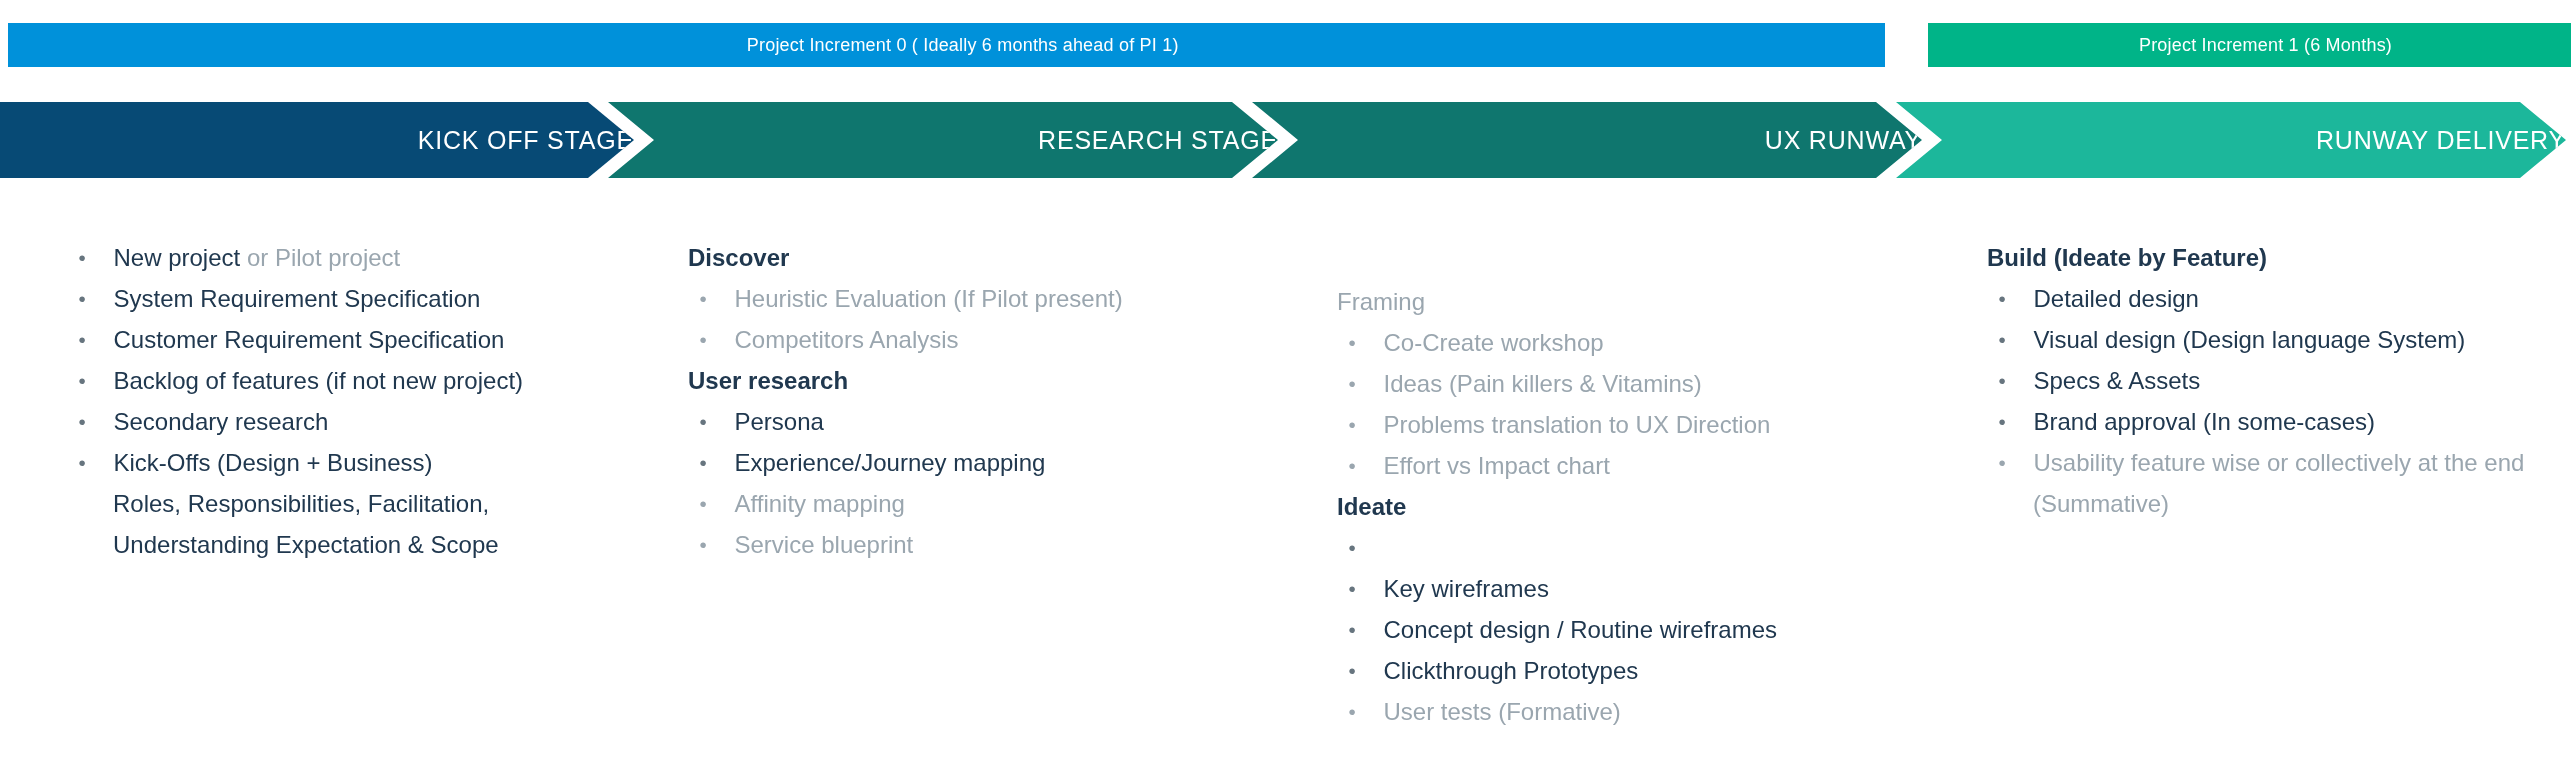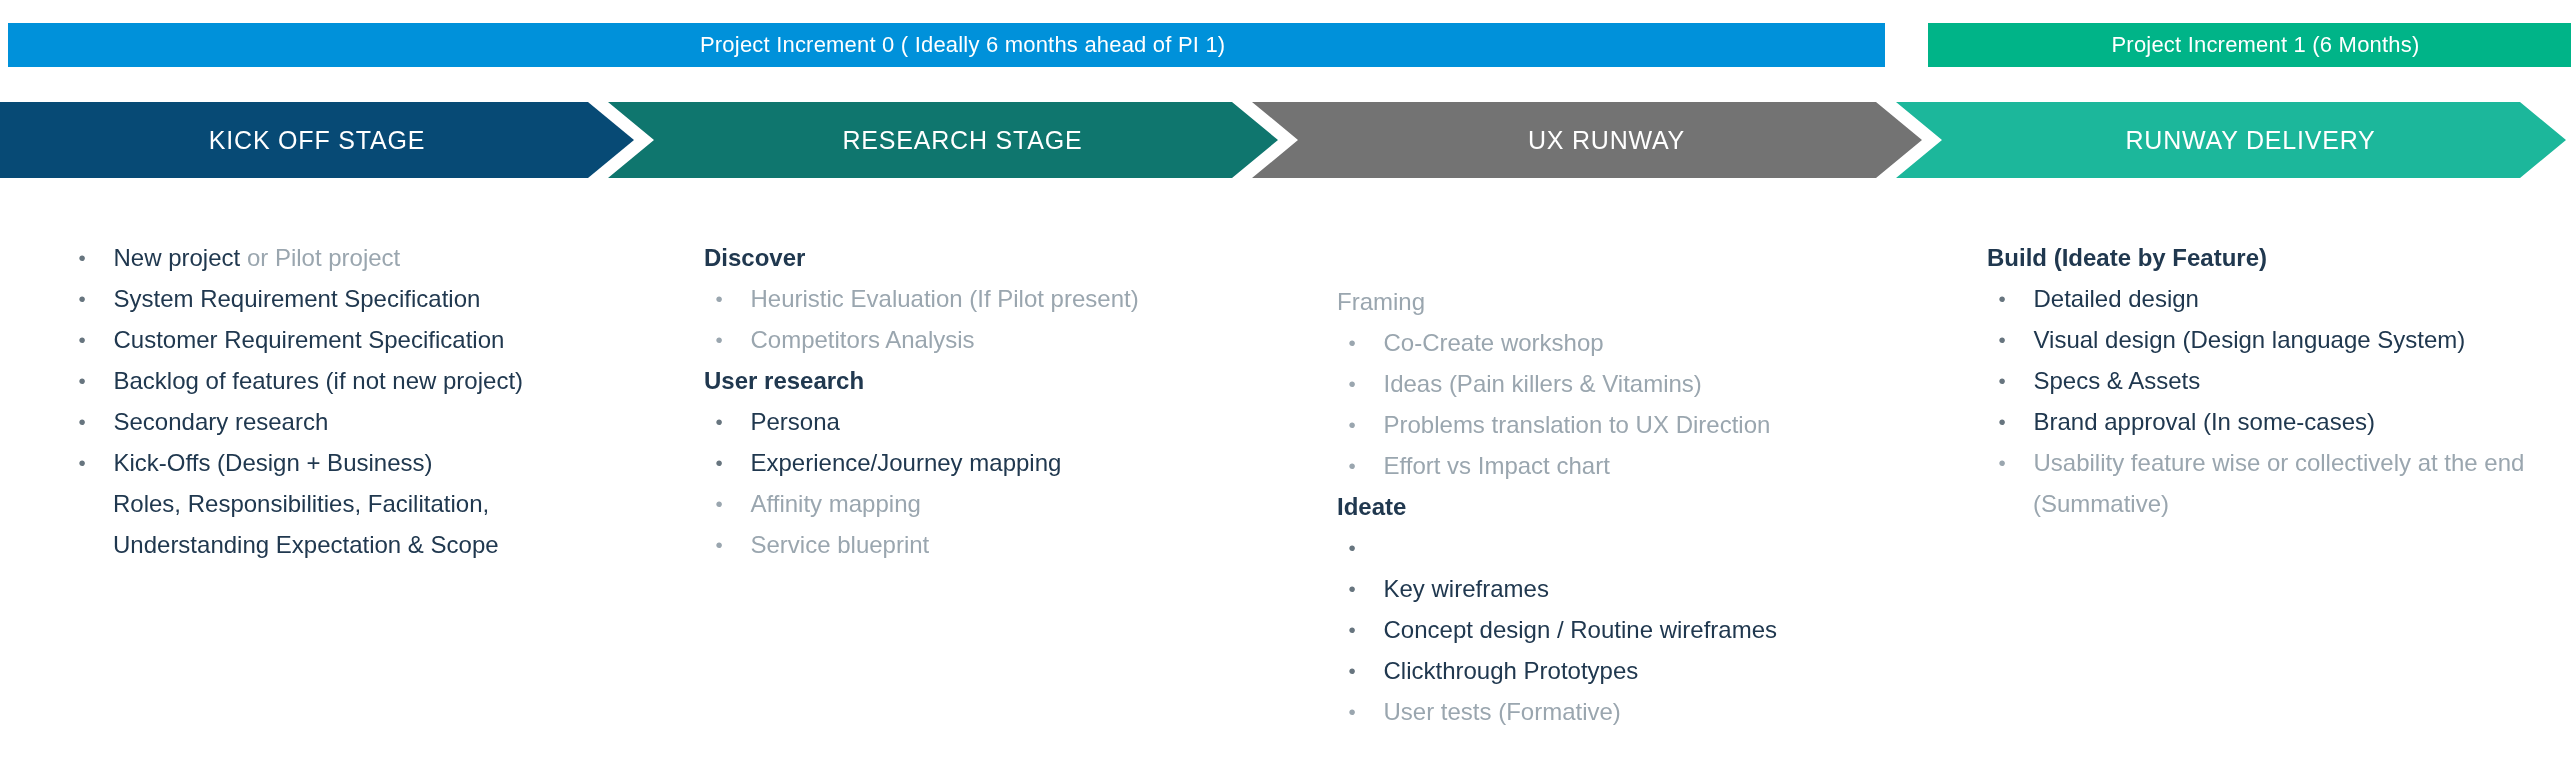--- a/index.html
+++ b/index.html
@@ -15,32 +15,32 @@
     --text: #20384F;
     --muted: #9AA6AF;
   }
 
   
   .pi-bar {
     position: absolute;
     top: 23px; height: 44px;
     display: flex; align-items: center; justify-content: center;
     color: #ffffff;
-    font-size: 22px;
+    font-size: 18px;
     letter-spacing: 0.2px;
     padding-left: 32px;
   }
   #pi0 { left: 8.2px;  width: 1877px; }
   #pi1 { left: 1928px; width: 643px; align-items: center; }
 
   
   .arrow {
     position: absolute;
     top: 102px; height: 76px;
-    display: flex; align-items: center; justify-content: center;
+    display: flex; align-items: center; justify-content: flex-end;
     color: #ffffff;
     font-size: 25px;
     letter-spacing: 0.8px;
     white-space: nowrap;
   }
   .arrow.first {
     clip-path: polygon(0 0, calc(100% - 46px) 0, 100% 50%, calc(100% - 46px) 100%, 0 100%);
   }
   .arrow.notched {
     clip-path: polygon(0 0, calc(100% - 46px) 0, 100% 50%, calc(100% - 46px) 100%, 0 100%, 46px 50%);
@@ -48,21 +48,21 @@
   }
   #stage-0 { left: 0;      width: 634px; }
   #stage-1 { left: 608px;  width: 670px; }
   #stage-2 { left: 1252px; width: 670px; }
   #stage-3 { left: 1896px; width: 670px; }
 
   
   .columns { position: absolute; top: 237px; left: 0; width: 2576px; }
   .col { position: absolute; top: 0; width: 595px; }
   #col-0 { left: 67px; }
-  #col-1 { left: 704px; }
+  #col-1 { left: 688px; }
   #col-2 { left: 1337px; margin-top: 44px; }
   #col-3 { left: 1987px; }
 
   .item {
     display: flex;
     align-items: flex-start;
     min-height: 41px;
     line-height: 41px;
     font-size: 24px;
     color: var(--text);
@@ -93,21 +93,21 @@
   <div class="pi-bar" id="pi1" style="background: rgb(0, 180, 136);">
     <span>Project Increment 1 (6 Months)</span>
   </div>
 
   <div class="arrow first" id="stage-0" style="background: rgb(7, 74, 117);">
     <span>KICK OFF STAGE</span>
   </div>
   <div class="arrow notched" id="stage-1" style="background: #0f766e;">
     <span>RESEARCH STAGE</span>
   </div>
-  <div class="arrow notched" id="stage-2" style="background: #737373;">
+  <div class="arrow notched" id="stage-2" style="background: #0f766e;">
     <span>UX RUNWAY</span>
   </div>
   <div class="arrow notched" id="stage-3" style="background: rgb(28, 183, 155);">
     <span>RUNWAY DELIVERY</span>
   </div>
 
   <div class="columns" id="columns">
       <div class="col" id="col-0">
         <div class="item bullet">
           <span class="marker">•</span>

